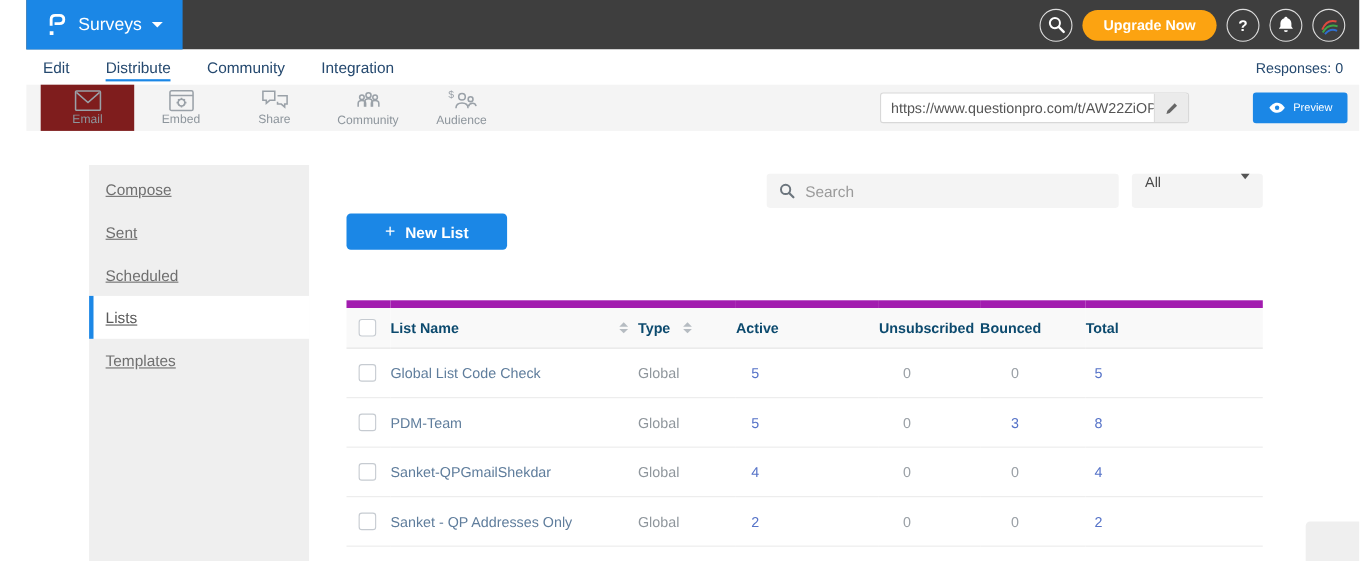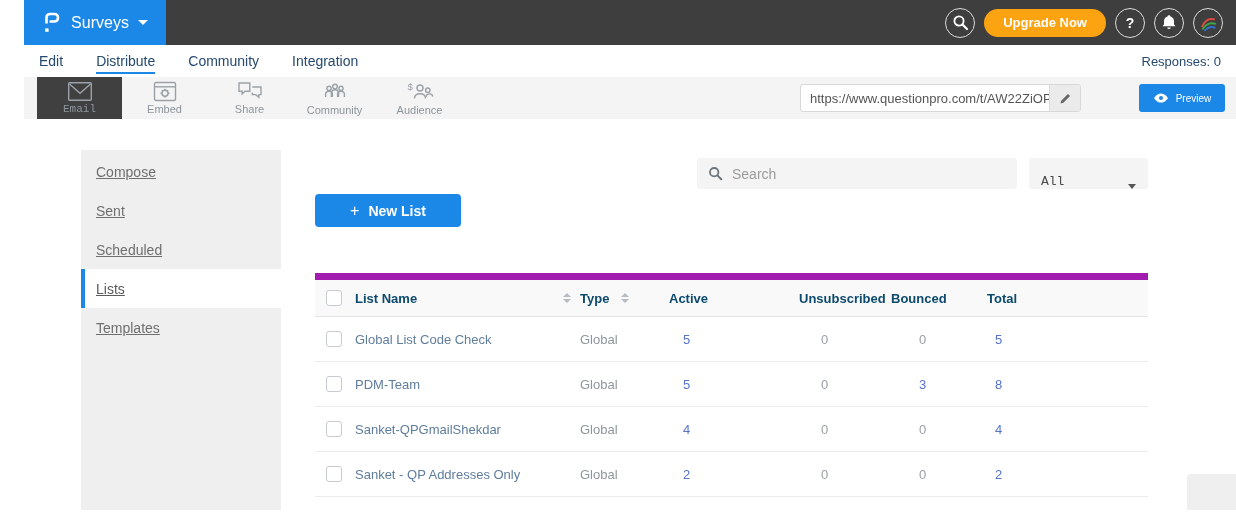--- a/index.html
+++ b/index.html
@@ -20,41 +20,41 @@
 
   
   .tabbar { height:32px; display:flex; align-items:center; padding:0 10px 0 15px; gap:33px; background:#fff; }
   .tab { font-size:14px; color:#25496f; text-decoration:none; cursor:pointer; padding:5px 0 3px; border-bottom:2px solid transparent; }
   .tab.active { border-bottom-color:#1b87e6; }
   .responses { margin-left:auto; font-size:13px; color:#25496f; padding-right:5px; }
 
   
   .channelbar { height:42px; background:#f4f4f4; display:flex; align-items:stretch; padding-left:13px; }
   .channel { width:85px; display:flex; flex-direction:column; align-items:center; justify-content:center; gap:1px; background:transparent; border:none; cursor:pointer; color:#8d959c; font-size:11px; font-family:inherit; flex:none; }
-  .channel.active { background:#404040;font-family:Liberation Mono, monospace; }
+  .channel.active { background:#7f1d1d; }
   .channel svg { display:block; }
   .chan-ic { stroke:#9aa1a8; fill:none; stroke-width:1.4; }
   .url-zone { margin-left:auto; display:flex; align-items:center; gap:10px; padding-right:11px; }
   .url-input { width:281px; height:28px; border:1px solid #d8d8d8; border-radius:3px; background:#fff; display:flex; overflow:hidden; }
   .url-input input { flex:1; border:none; outline:none; font-size:13px; color:#555; padding:0 0 0 9px; font-family:inherit; background:transparent; }
   .url-edit { width:31px; background:#ebebeb; border-left:1px solid #dcdcdc; display:flex; align-items:center; justify-content:center; cursor:pointer; flex:none; }
   .preview-btn { width:86px; height:28px; border:none; border-radius:3px; background:#1b87e6; color:#fff; font-size:10px; display:flex; align-items:center; justify-content:center; gap:7px; cursor:pointer; font-family:inherit;margin-left:48px; }
 
   
   .main { display:flex; padding-top:31px; height:395px; }
   .sidebar { margin-left:57px; width:200px; background:#efefef; padding-top:2px; flex:none; }
   .side-item { height:39px; display:flex; align-items:center; padding-left:11px; border-left:4px solid transparent; font-size:14px; color:#6f6f6f; cursor:pointer;text-decoration:underline; }
   .side-item.active { background:#fff; border-left-color:#1b87e6; color:#5a5a5a; }
 
   .content { flex:1; padding:8px 88px 0 34px; }
   .controls { display:flex; justify-content:flex-end; gap:12px; }
   .searchbox { width:320px; height:31px; background:#f4f4f4; border-radius:3px; display:flex; align-items:center; gap:9px; padding:0 11px; }
   .searchbox input { flex:1; border:none; outline:none; background:transparent; font-size:14px; color:#555; font-family:inherit; }
   .searchbox input::placeholder { color:#9b9b9b; }
-  .filter { width:119px; height:31px; background:#f4f4f4; border-radius:3px; display:flex; align-items:flex-end; padding:0 12px; font-size:13px; color:#4a4a4a; cursor:pointer;font-family:Liberation Mono, monospace; }
+  .filter { width:119px; height:31px; background:#f4f4f4; border-radius:3px; display:flex; align-items:flex-start; padding:0 12px; font-size:13px; color:#4a4a4a; cursor:pointer; }
   .caret-d { margin-left:auto; width:0; height:0; border-left:4.5px solid transparent; border-right:4.5px solid transparent; border-top:5px solid #555; }
   .newlist { margin-top:5px; width:146px; height:33px; border:none; border-radius:4px; background:#1b87e6; color:#fff; font-size:14px; font-weight:600; display:flex; align-items:center; justify-content:center; gap:9px; cursor:pointer; font-family:inherit; }
   .newlist .plus { font-size:16px; font-weight:400; }
 
   
   .table-wrap { margin-top:46px; }
   table { width:100%; border-collapse:collapse; table-layout:fixed; }
   thead tr { background:#f9f9f9; height:40px; }
   thead th { border-top:7px solid #a21caf; border-bottom:1px solid #e4e4e4; font-size:13px; font-weight:700; color:#0c4a6e; text-align:left; }
   tbody td { height:45px; border-bottom:1px solid #ececec; font-size:13px; }

